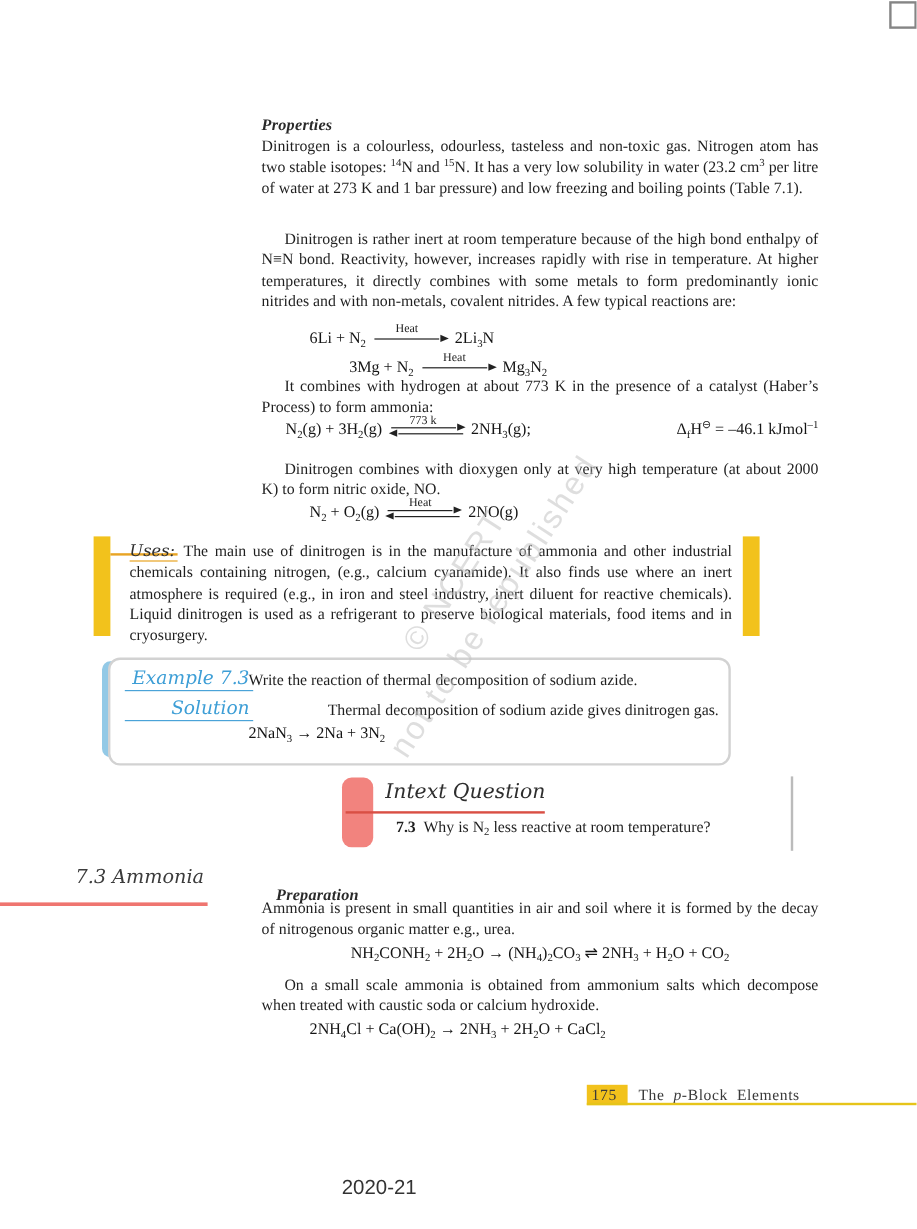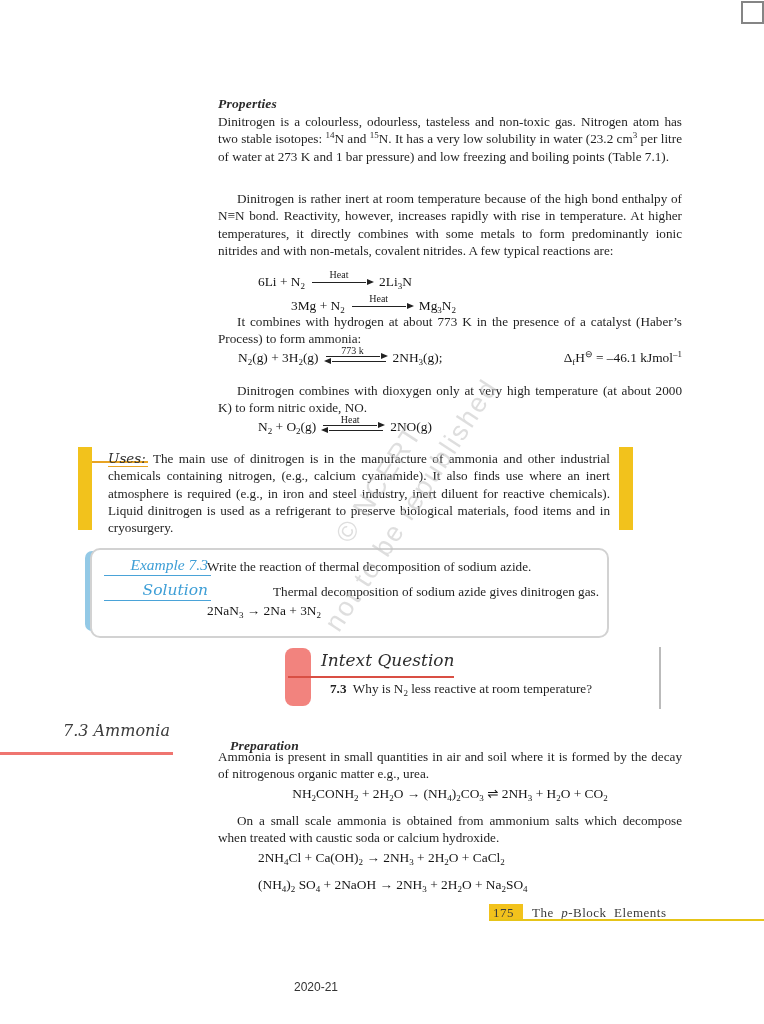--- a/index.html
+++ b/index.html
@@ -73,21 +73,21 @@
   <div class="abs bar" style="left:78px;top:447px;width:14px;height:83px;"></div>
   <div class="abs bar" style="left:619px;top:447px;width:14px;height:83px;"></div>
   <div class="abs" style="left:92px;top:461px;width:56px;height:1.5px;background:#e8a424;"></div>
   <div class="abs body-text" style="left:108px;top:450px;width:502px;">
     <span class="script uses-label">Uses:</span>
     <span>The main use of dinitrogen is in the manufacture of ammonia and other industrial chemicals containing nitrogen, (e.g., calcium cyanamide). It also finds use where an inert atmosphere is required (e.g., in iron and steel industry, inert diluent for reactive chemicals). Liquid dinitrogen is used as a refrigerant to preserve biological materials, food items and in cryosurgery.</span>
   </div>
 
   <div class="abs blue-tab" style="left:85px;top:551px;width:25px;height:80px;"></div>
   <div class="abs example-box" style="left:90px;top:548px;width:515px;height:86px;"></div>
-  <div class="abs script blue-script" style="left:104px;top:556px;width:98px;text-align:right;font-family:Liberation Serif, serif;">Example 7.3</div>
+  <div class="abs script blue-script" style="left:104px;top:556px;width:98px;text-align:center;">Example 7.3</div>
   <div class="abs body-text" style="left:207px;top:558px;width:392px;text-align:left;">Write the reaction of thermal decomposition of sodium azide.</div>
   <div class="abs script blue-script" style="left:104px;top:581px;width:98px;text-align:right;">Solution</div>
   <div class="abs body-text" style="left:207px;top:583px;width:392px;text-align:right;">Thermal decomposition of sodium azide gives dinitrogen gas.</div>
   <div class="abs eq" style="left:207px;top:603px;">2NaN<sub>3</sub> → 2Na + 3N<sub>2</sub></div>
 
   <div class="abs red-tab" style="left:285px;top:648px;width:26px;height:58px;"></div>
   <div class="abs" style="left:659px;top:647px;width:2px;height:62px;background:#bbbbbb;"></div>
   <div class="abs script" style="left:321px;top:650px;font-size:17px;color:#2e2e2e;">Intext  Question</div>
   <div class="abs" style="left:288px;top:676px;width:166px;height:2px;background:#d94f44;"></div>
   <div class="abs body-text" style="left:330px;top:680px;width:330px;text-align:left;white-space:nowrap;">
@@ -100,27 +100,26 @@
 
   <div class="abs heading-bi" style="left:230px;top:726px;margin-top:12px;">Preparation</div>
 
   <div class="abs body-text" style="left:218px;top:748px;width:464px;">Ammonia is present in small quantities in air and soil where it is formed by the decay of nitrogenous organic matter e.g., urea.</div>
 
   <div class="abs eq" style="left:218px;top:786px;width:464px;text-align:center;">NH<sub>2</sub>CONH<sub>2</sub> + 2H<sub>2</sub>O → (NH<sub>4</sub>)<sub>2</sub>CO<sub>3</sub>  ⇌ 2NH<sub>3</sub> + H<sub>2</sub>O + CO<sub>2</sub></div>
 
   <div class="abs body-text indent" style="left:218px;top:812px;width:464px;">On a small scale ammonia is obtained from ammonium salts which decompose when treated with caustic soda or calcium hydroxide.</div>
 
   <div class="abs eq" style="left:258px;top:850px;">2NH<sub>4</sub>Cl + Ca(OH)<sub>2</sub> → 2NH<sub>3</sub> + 2H<sub>2</sub>O + CaCl<sub>2</sub></div>
-  <div class="abs eq" style="left:258px;top:877px;">(NH<sub>4</sub>)<sub>2</sub> SO<sub>4</sub> + 2NaOH → 2NH<sub>3</sub> + 2H<sub>2</sub>O + Na<sub>2</sub>SO<sub>4</sub></div>
 
   <div class="abs bar" style="left:489px;top:904px;width:34px;height:17px;"></div>
   <div class="abs footer-serif" style="left:493px;top:905px;">175</div>
   <div class="abs footer-serif" style="left:532px;top:905px;white-space:pre;">The  <i>p</i>-Block  Elements</div>
   <div class="abs" style="left:489px;top:919px;width:275px;height:2px;background:#e6c419;"></div>
 
-  <div class="abs" style="left:0;top:980px;width:632px;text-align:center;font-family:'Liberation Sans',sans-serif;font-size:12px;color:#333;">2020-21</div>
+  <div class="abs" style="left:0;top:980px;width:632px;text-align:center;font-family:'Liberation Sans',sans-serif;font-size:17px;color:#333;">2020-21</div>
 
   <div class="abs watermark" style="left:240px;top:430px;width:420px;height:200px;">
     <span>© NCERT</span>
     <span>not to be republished</span>
   </div>
 
 </div>
 
 </body></html>

